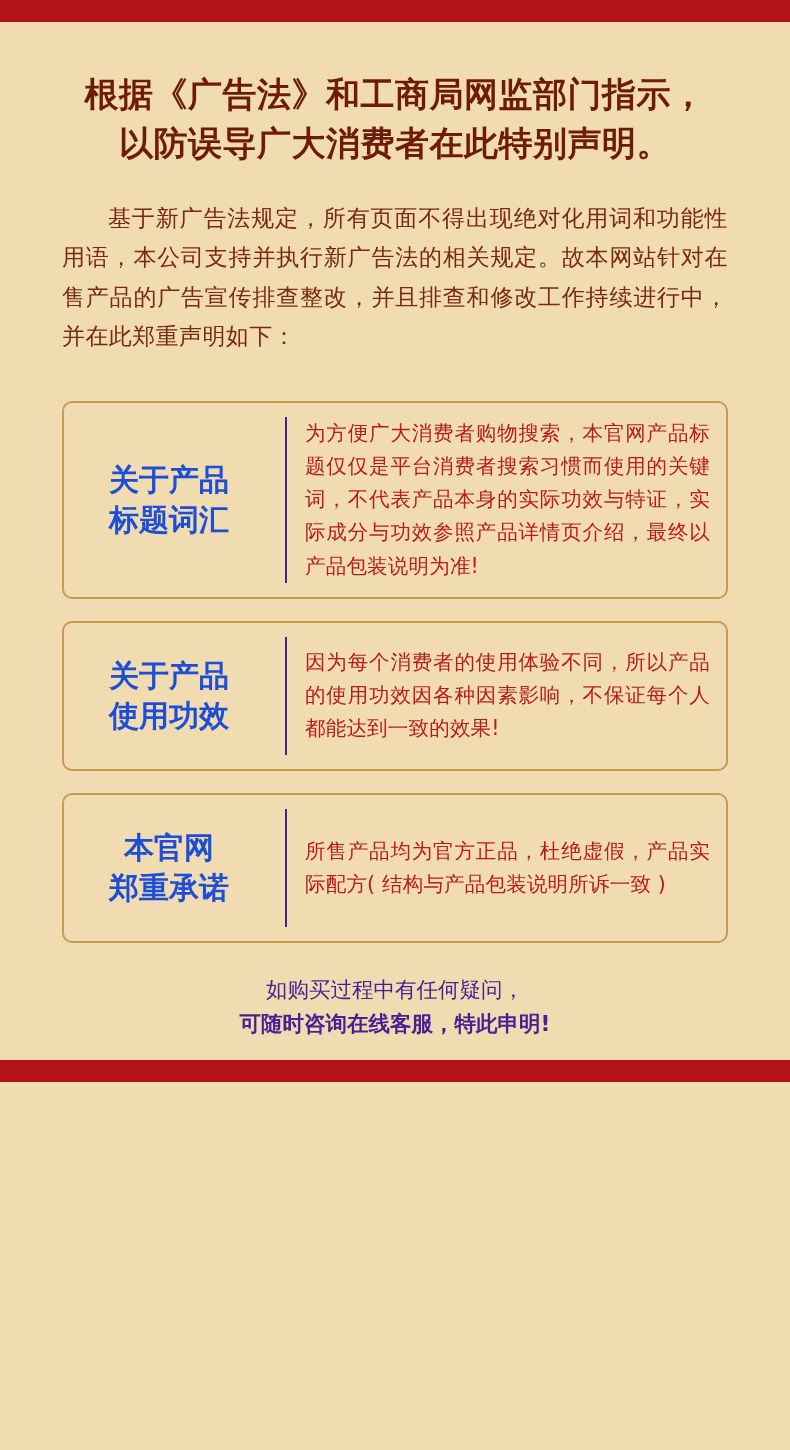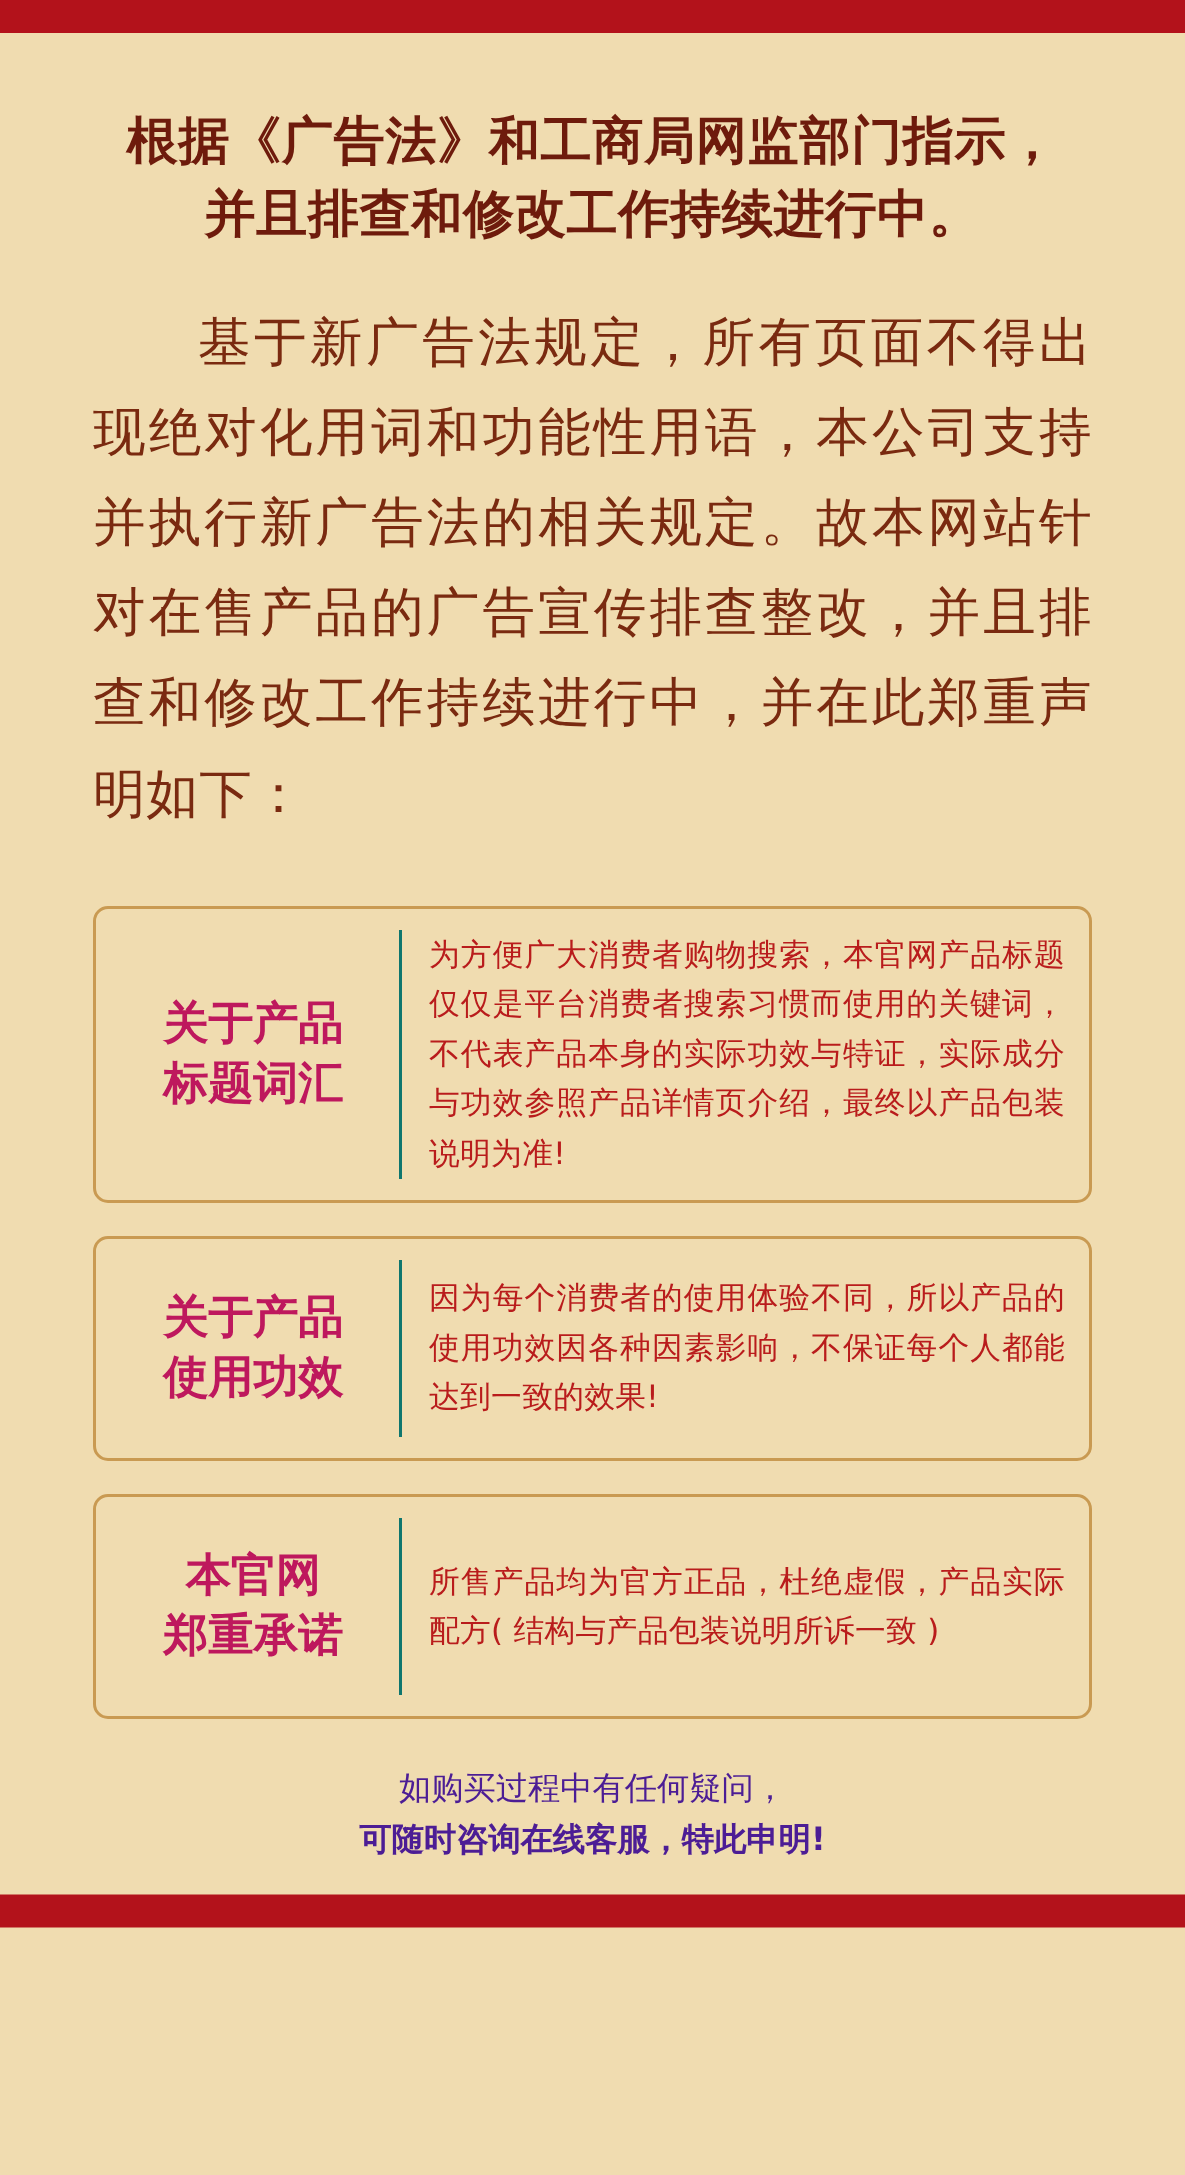--- a/index.html
+++ b/index.html
@@ -47,21 +47,21 @@
     line-height: 1.45;
     color: #6e1b0c;
     letter-spacing: 0.5px;
   }
   .headline .l2 {
     display: block;
   }
 
   .para {
     margin-top: 30px;
-    font-size: 35px;
+    font-size: 23px;
     line-height: 1.72;
     color: #7a2a10;
     text-align: justify;
     text-indent: 2em;
     letter-spacing: 0.4px;
   }
   .para.second {
     margin-top: 34px;
   }
 
@@ -80,26 +80,26 @@
     padding: 14px 16px;
     min-height: 150px;
   }
   .card-title {
     flex: 0 0 auto;
     width: 178px;
     display: flex;
     flex-direction: column;
     justify-content: center;
     align-items: center;
-    border-right: 2px solid #0f766e;
-    padding-right: 8px;
+    border-right: 2px solid #4c1d95;
+    padding-right: 27px;
     font-weight: bold;
     font-size: 30px;
     line-height: 1.32;
-    color: #be185d;
+    color: #1d4ed8;
     text-align: center;
     white-space: pre-line;
   }
   .card-body {
     flex: 1 1 auto;
     padding-left: 18px;
     display: flex;
     align-items: center;
     font-size: 20.5px;
     line-height: 1.62;
@@ -122,21 +122,21 @@
 <body>
 
 <div class="page">
 
   <div class="band band-top"></div>
 
   <div class="content">
 
     <div class="headline">
       <span class="l1">根据《广告法》和工商局网监部门指示，</span>
-      <span class="l2">并且排查和修改工作持续进行中。</span>
+      <span class="l2">以防误导广大消费者在此特别声明。</span>
     </div>
 
     <div class="para first">基于新广告法规定，所有页面不得出现绝对化用词和功能性用语，本公司支持并执行新广告法的相关规定。故本网站针对在售产品的广告宣传排查整改，并且排查和修改工作持续进行中，并在此郑重声明如下：</div>
 
 
     <div class="cards">
 
       <div class="card">
         <div class="card-title">关于产品
 标题词汇</div>

